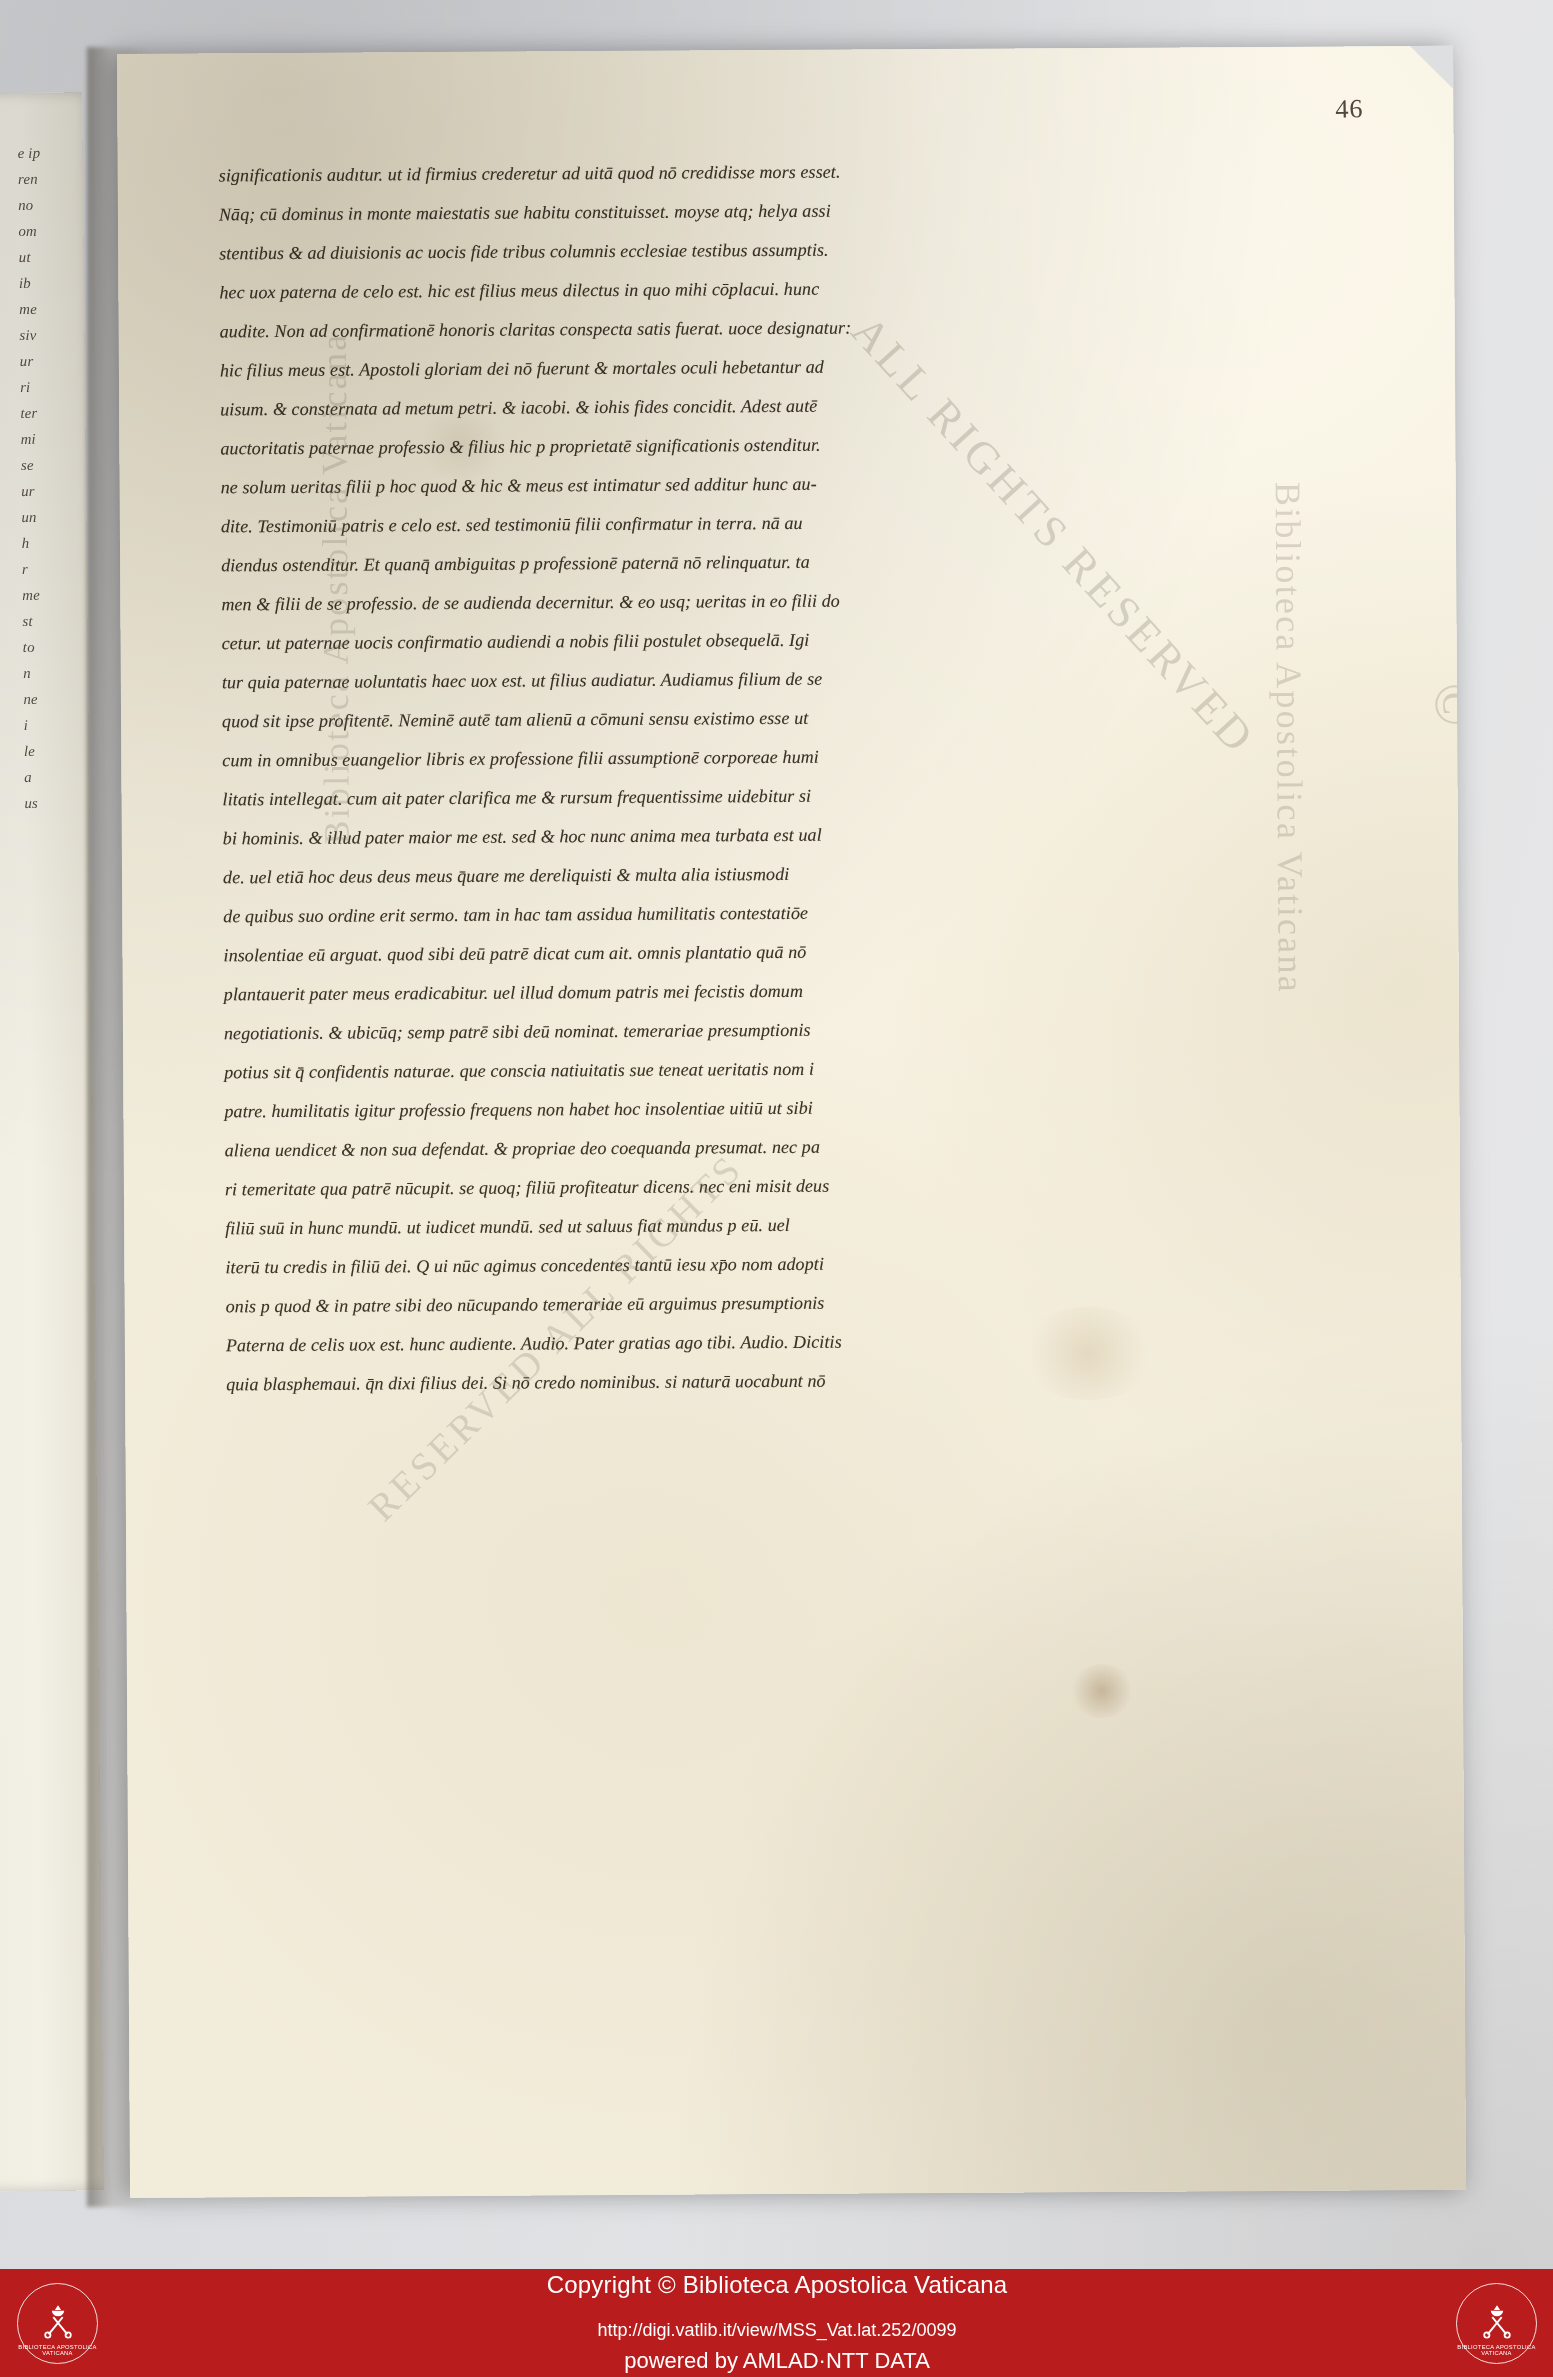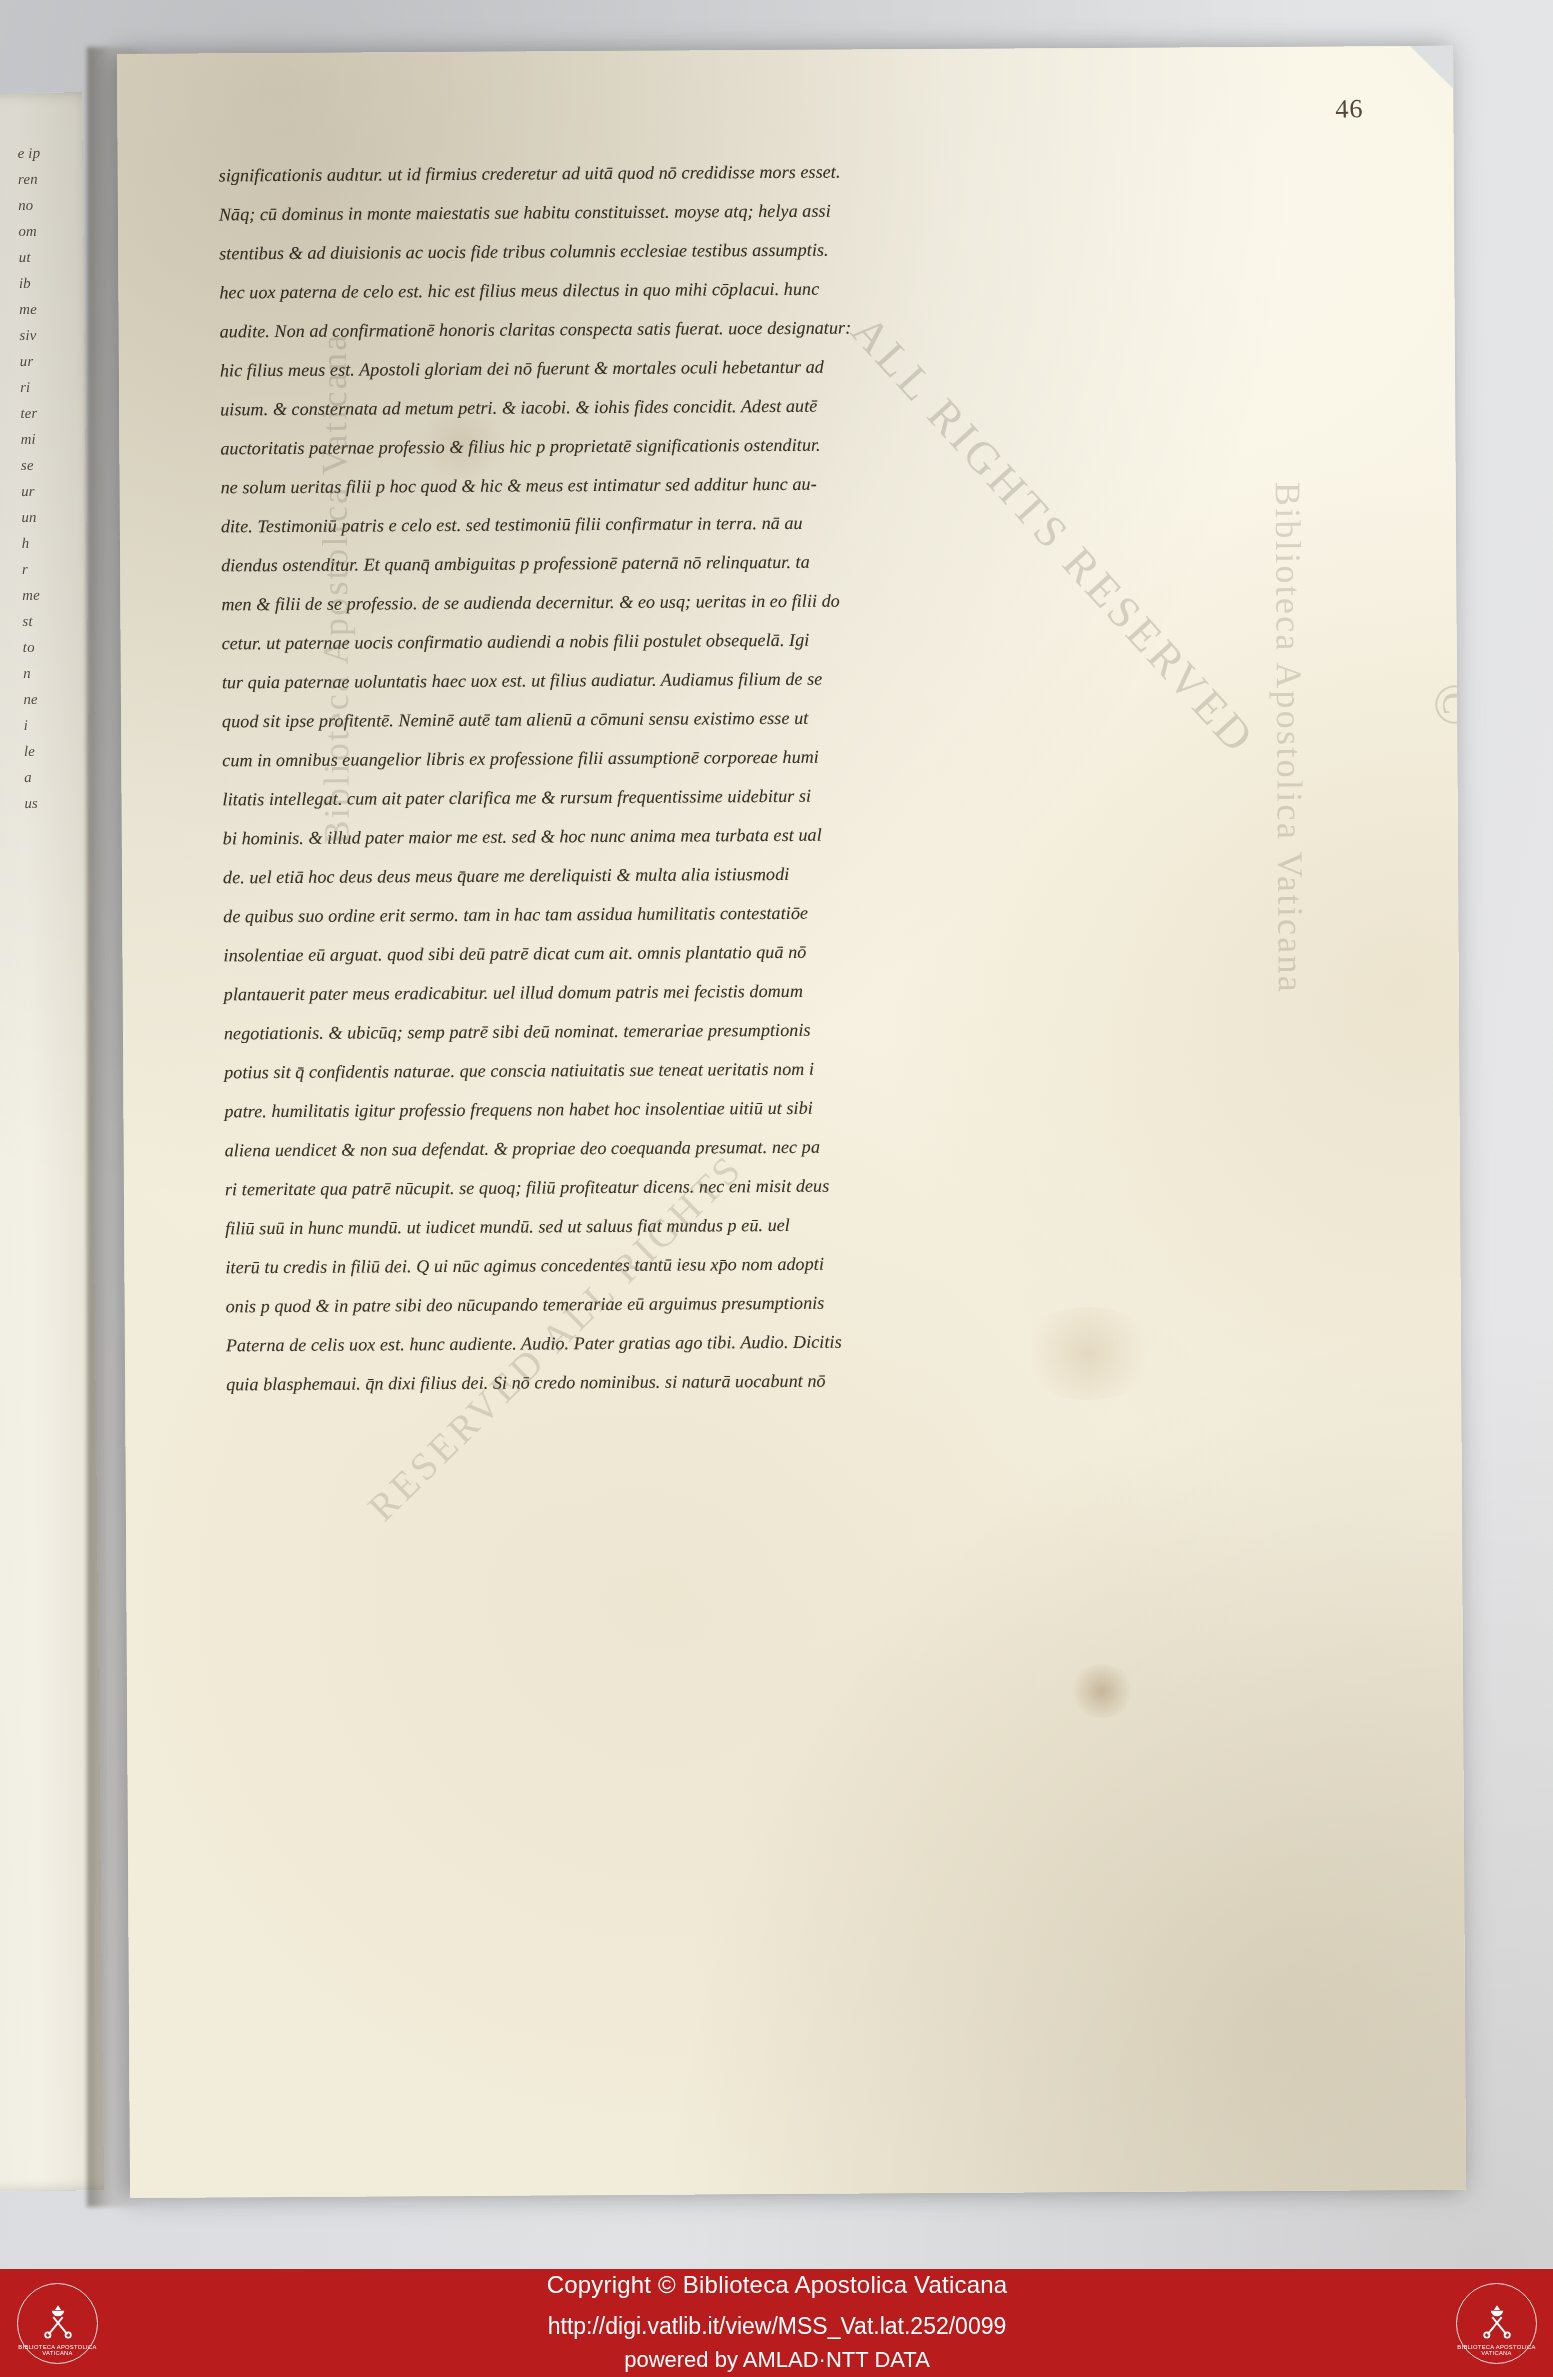--- a/index.html
+++ b/index.html
@@ -217,22 +217,22 @@
     text-align: center;
     line-height: 1.32;
   }
   #banner .ln1 {
     font-family: "Liberation Sans", sans-serif;
     font-size: 24px;
     letter-spacing: 0.2px;
   }
   #banner .ln2 {
     font-family: "Liberation Sans", sans-serif;
-    font-size: 23px;
-    margin-top: 10px;
+    font-size: 18px;
+    margin-top: 18px;
   }
   #banner .ln3 {
     font-family: "Liberation Sans", sans-serif;
     font-size: 22px;
     margin-top: 3.9px;
   }
   .seal {
     position: absolute;
     top: 14px;
     width: 81px;

